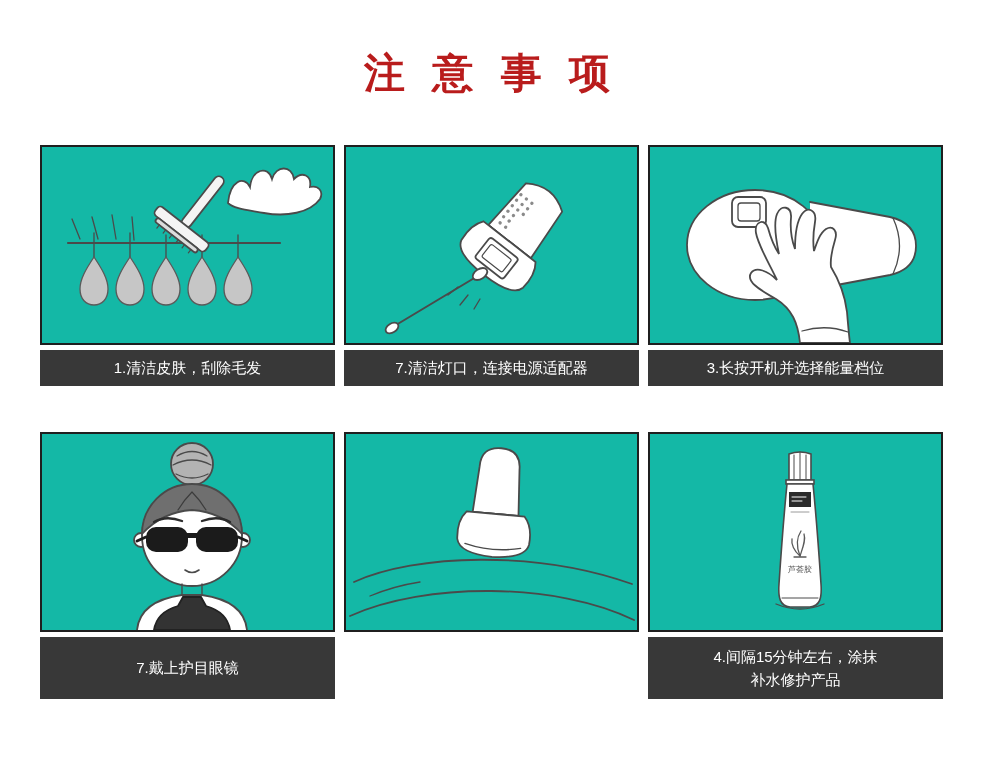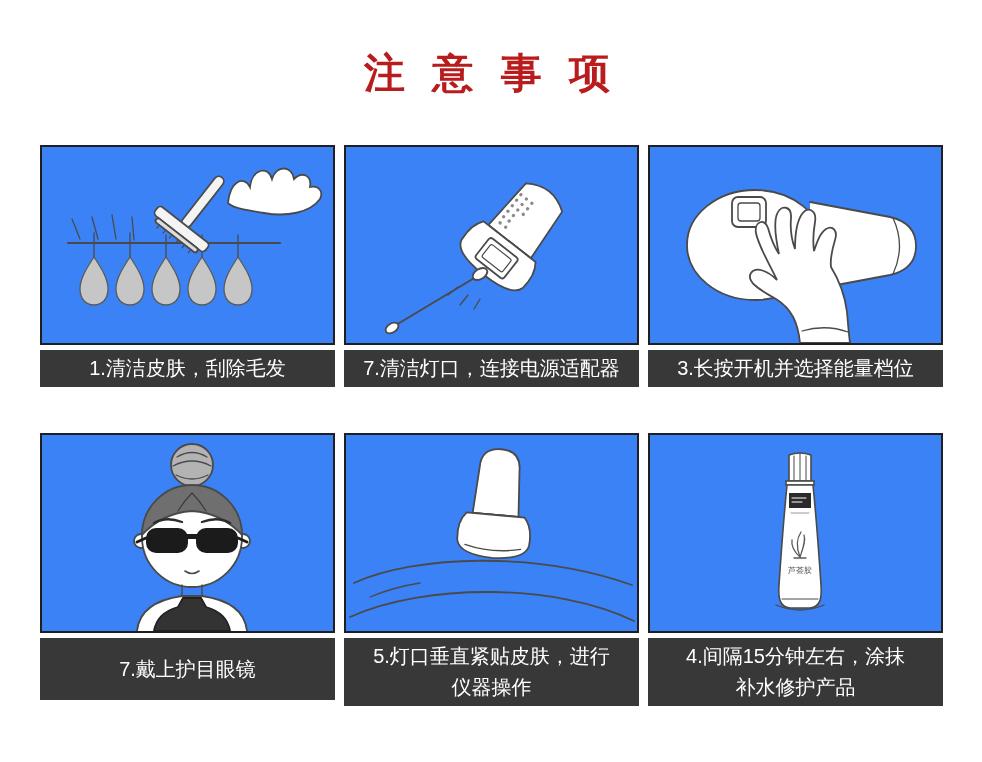--- a/index.html
+++ b/index.html
@@ -19,27 +19,27 @@
     text-align:center;font-size:41px;font-weight:bold;color:#b91c1c;
     letter-spacing:8px;
   }
   .grid{
     position:absolute;top:145px;left:40px;width:903px;
     display:flex;flex-wrap:wrap;gap:46px 9px;
   }
   .panel{width:295px;}
   .illus{
     width:295px;height:200px;border:2px solid var(--panel-border);
-    background:#3b82f6;
+    background:#14b8a6;
   }
   .illus svg{display:block;width:100%;height:100%;}
   .caption{
     margin-top:5px;background:var(--caption-bg);color:var(--caption-text);
     min-height:36px;display:flex;align-items:center;justify-content:center;
-    font-size:20px;line-height:1.55;text-align:center;
+    font-size:15px;line-height:1.55;text-align:center;
     padding:3px 6px;white-space:pre-line;
   }
   .panel:nth-child(n+4) .caption{min-height:62px;}
 </style>
 </head>
 <body>
 
 <div class="page">
 
   <div class="title">注 意 事 项</div>
@@ -201,22 +201,20 @@
             </g>
             <g transform="rotate(5 150 75)">
               <path d="M130,34 Q130,14 150,14 Q170,14 170,34 L173,80 L127,80 Z" fill="#ffffff"></path>
               <path d="M127,80 L173,80"></path>
               <path d="M121,80 L179,80 Q188,90 186,108 Q183,122 150,123 Q117,122 114,108 Q112,90 121,80 Z" fill="#ffffff"></path>
               <path d="M122,112 Q150,119 178,112" stroke-width="1.3"></path>
             </g>
           </g>
         </svg>
       </div>
-      <div class="caption">5.灯口垂直紧贴皮肤，进行
-仪器操作</div>
     </div>
 
     <div class="panel">
       <div class="illus">
         <svg viewBox="0 0 291 196" preserveAspectRatio="xMidYMid meet">
           <g fill="none" stroke="#4a4a4a" stroke-width="1.6" stroke-linecap="round">
             <g>
               <path d="M139,20 Q150,16 161,20 L161,46 L139,46 Z" fill="#ffffff"></path>
               <path d="M144,21 V45 M150,18 V46 M156,21 V45" stroke-width="1"></path>
               <rect x="136" y="46" width="28" height="4" fill="#ffffff"></rect>

